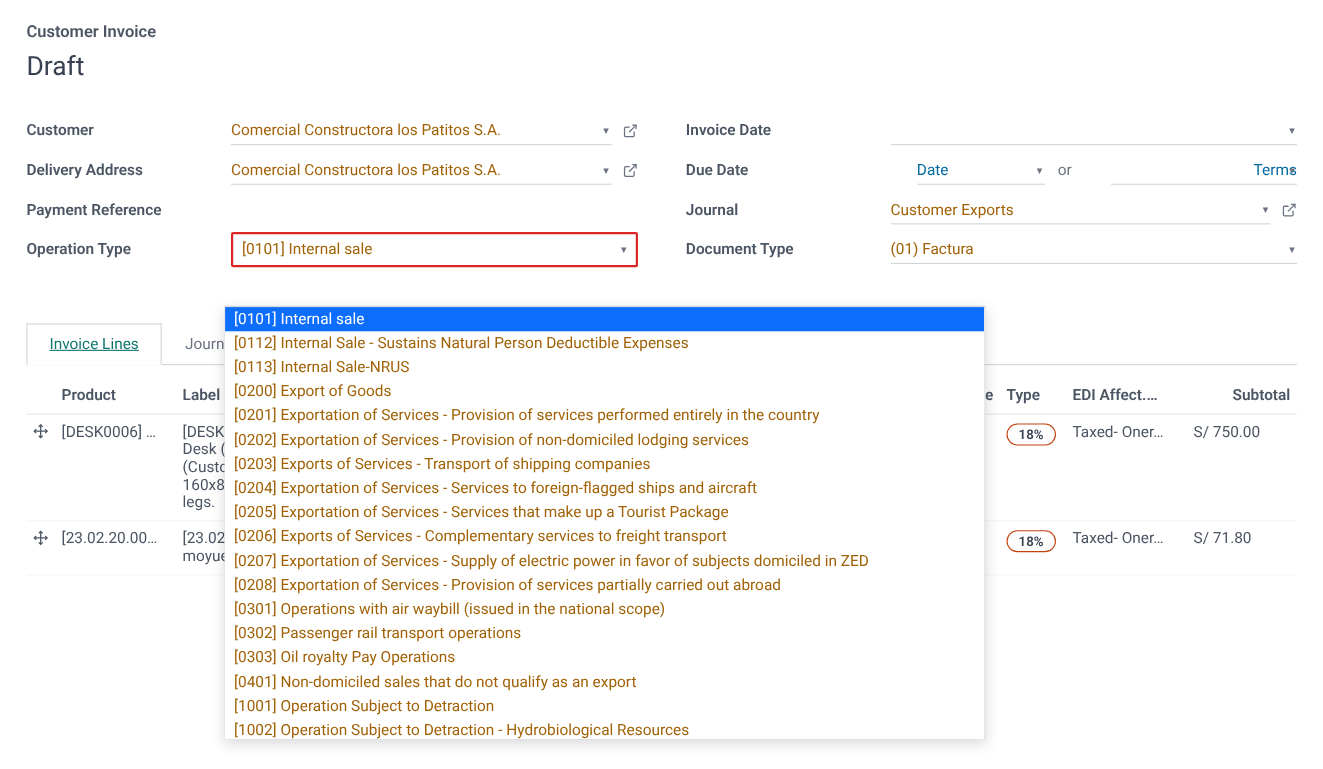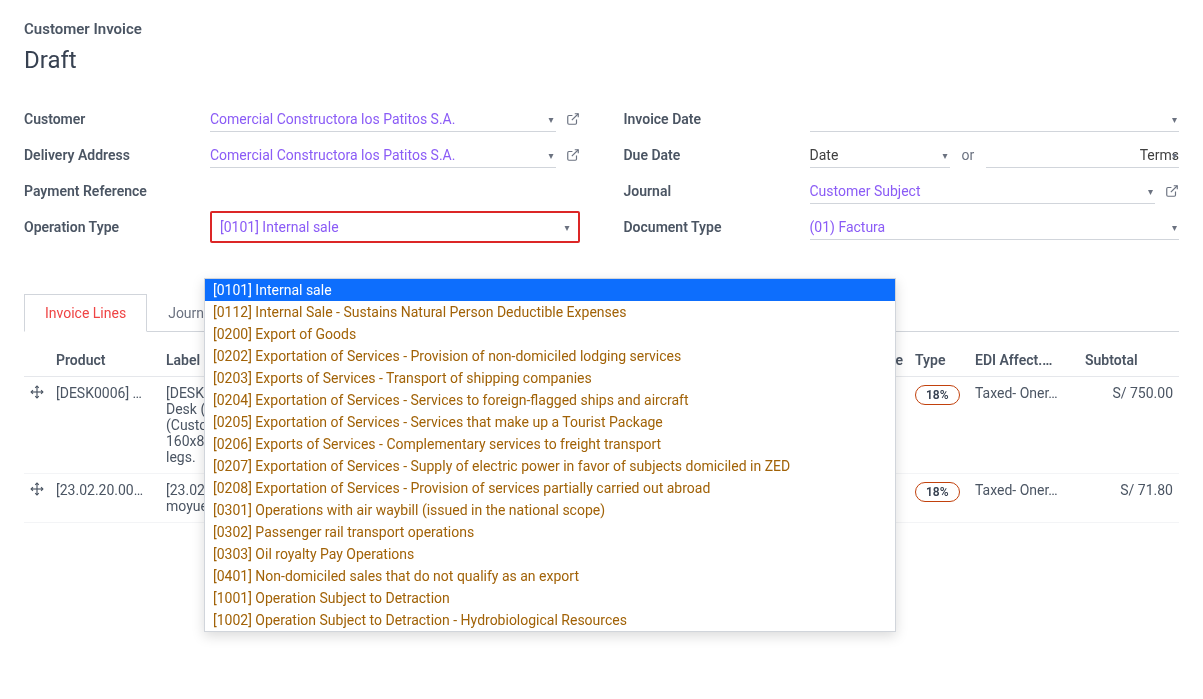--- a/index.html
+++ b/index.html
@@ -51,21 +51,21 @@
     }
     .form-field {
       flex: 1;
       display: flex;
       align-items: center;
       position: relative;
     }
     .field-value {
       flex: 1;
       font-size: 14px;
-      color: #8b5cf6;
+      color: #a16207;
       border-bottom: 1px solid #d1d5db;
       padding: 4px 0;
       cursor: pointer;
       white-space: nowrap;
       overflow: hidden;
       text-overflow: ellipsis;
     }
     .field-value.highlight {
       border: 2px solid #dc2626;
       padding: 6px 8px;
@@ -98,21 +98,22 @@
     .due-date-date {
       flex: 0 0 140px;
       position: relative;
     }
     .due-date-terms {
       flex: 1;
       position: relative;
       text-align: right;
     }
     .placeholder-text {
-      color: #404040;
+      color: #0369a1;
+      margin-left: 24px;
     }
     .or-text {
       color: #6b7280;
       font-size: 14px;
     }
     .dropdown-overlay {
       position: absolute;
       top: 278px;
       left: 204px;
       width: 692px;
@@ -143,52 +144,53 @@
     .tab {
       padding: 10px 20px;
       font-size: 14px;
       color: #6b7280;
       cursor: pointer;
       border: 1px solid transparent;
       border-bottom: none;
       margin-bottom: -1px;
     }
     .tab.active {
-      color: #ef4444;
+      color: #0f766e;
       border-color: #d1d5db;
       border-bottom: 1px solid #fff;
       background: #fff;
+      text-decoration: underline;
     }
     .table-wrapper {
       margin-top: 12px;
     }
     .inv-table {
       width: 100%;
       border-collapse: collapse;
     }
     .inv-table th {
       text-align: left;
       font-size: 14px;
       font-weight: 600;
       color: #4b5563;
       padding: 8px 6px;
       border-bottom: 1px solid #e5e7eb;
     }
     .inv-table th.num {
-      text-align: left;
+      text-align: right;
     }
     .inv-table td {
       vertical-align: top;
       padding: 8px 6px;
       font-size: 14px;
       color: #4b5563;
       border-bottom: 1px solid #f3f4f6;
     }
     .inv-table td.num {
-      text-align: right;
+      text-align: left;
       white-space: nowrap;
     }
     .drag-handle {
       color: #9ca3af;
       cursor: grab;
     }
     .truncate {
       white-space: nowrap;
       overflow: hidden;
       text-overflow: ellipsis;
@@ -283,21 +285,21 @@
         <span class="or-text">or</span>
         <div class="due-date-terms">
           <div class="field-value placeholder-text">Terms</div>
           <span class="field-caret">▾</span>
         </div>
       </div>
     </div>
     <div class="form-row">
       <div class="form-label">Journal</div>
       <div class="form-field">
-        <div class="field-value">Customer Subject</div>
+        <div class="field-value">Customer Exports</div>
         <span class="field-caret">▾</span>
       </div>
       <span class="external-link">
         <svg width="14" height="14" viewBox="0 0 24 24" fill="none" stroke="currentColor" stroke-width="2">
             <path d="M18 13v6a2 2 0 0 1-2 2H5a2 2 0 0 1-2-2V8a2 2 0 0 1 2-2h6"></path>
             <polyline points="15 3 21 3 21 9"></polyline>
             <line x1="10" y1="14" x2="21" y2="3"></line>
           </svg>
       </span>
     </div>
@@ -369,21 +371,23 @@
           </td>
           <td class="num">S/ 71.80</td>
         </tr>
       </tbody>
   </table>
 </div>
 
 <div class="dropdown-overlay" id="optype-dropdown">
     <div class="dropdown-item selected">[0101] Internal sale</div>
     <div class="dropdown-item">[0112] Internal Sale - Sustains Natural Person Deductible Expenses</div>
+    <div class="dropdown-item">[0113] Internal Sale-NRUS</div>
     <div class="dropdown-item">[0200] Export of Goods</div>
+    <div class="dropdown-item">[0201] Exportation of Services - Provision of services performed entirely in the country</div>
     <div class="dropdown-item">[0202] Exportation of Services - Provision of non-domiciled lodging services</div>
     <div class="dropdown-item">[0203] Exports of Services - Transport of shipping companies</div>
     <div class="dropdown-item">[0204] Exportation of Services - Services to foreign-flagged ships and aircraft</div>
     <div class="dropdown-item">[0205] Exportation of Services - Services that make up a Tourist Package</div>
     <div class="dropdown-item">[0206] Exports of Services - Complementary services to freight transport</div>
     <div class="dropdown-item">[0207] Exportation of Services - Supply of electric power in favor of subjects domiciled in ZED</div>
     <div class="dropdown-item">[0208] Exportation of Services - Provision of services partially carried out abroad</div>
     <div class="dropdown-item">[0301] Operations with air waybill (issued in the national scope)</div>
     <div class="dropdown-item">[0302] Passenger rail transport operations</div>
     <div class="dropdown-item">[0303] Oil royalty Pay Operations</div>

